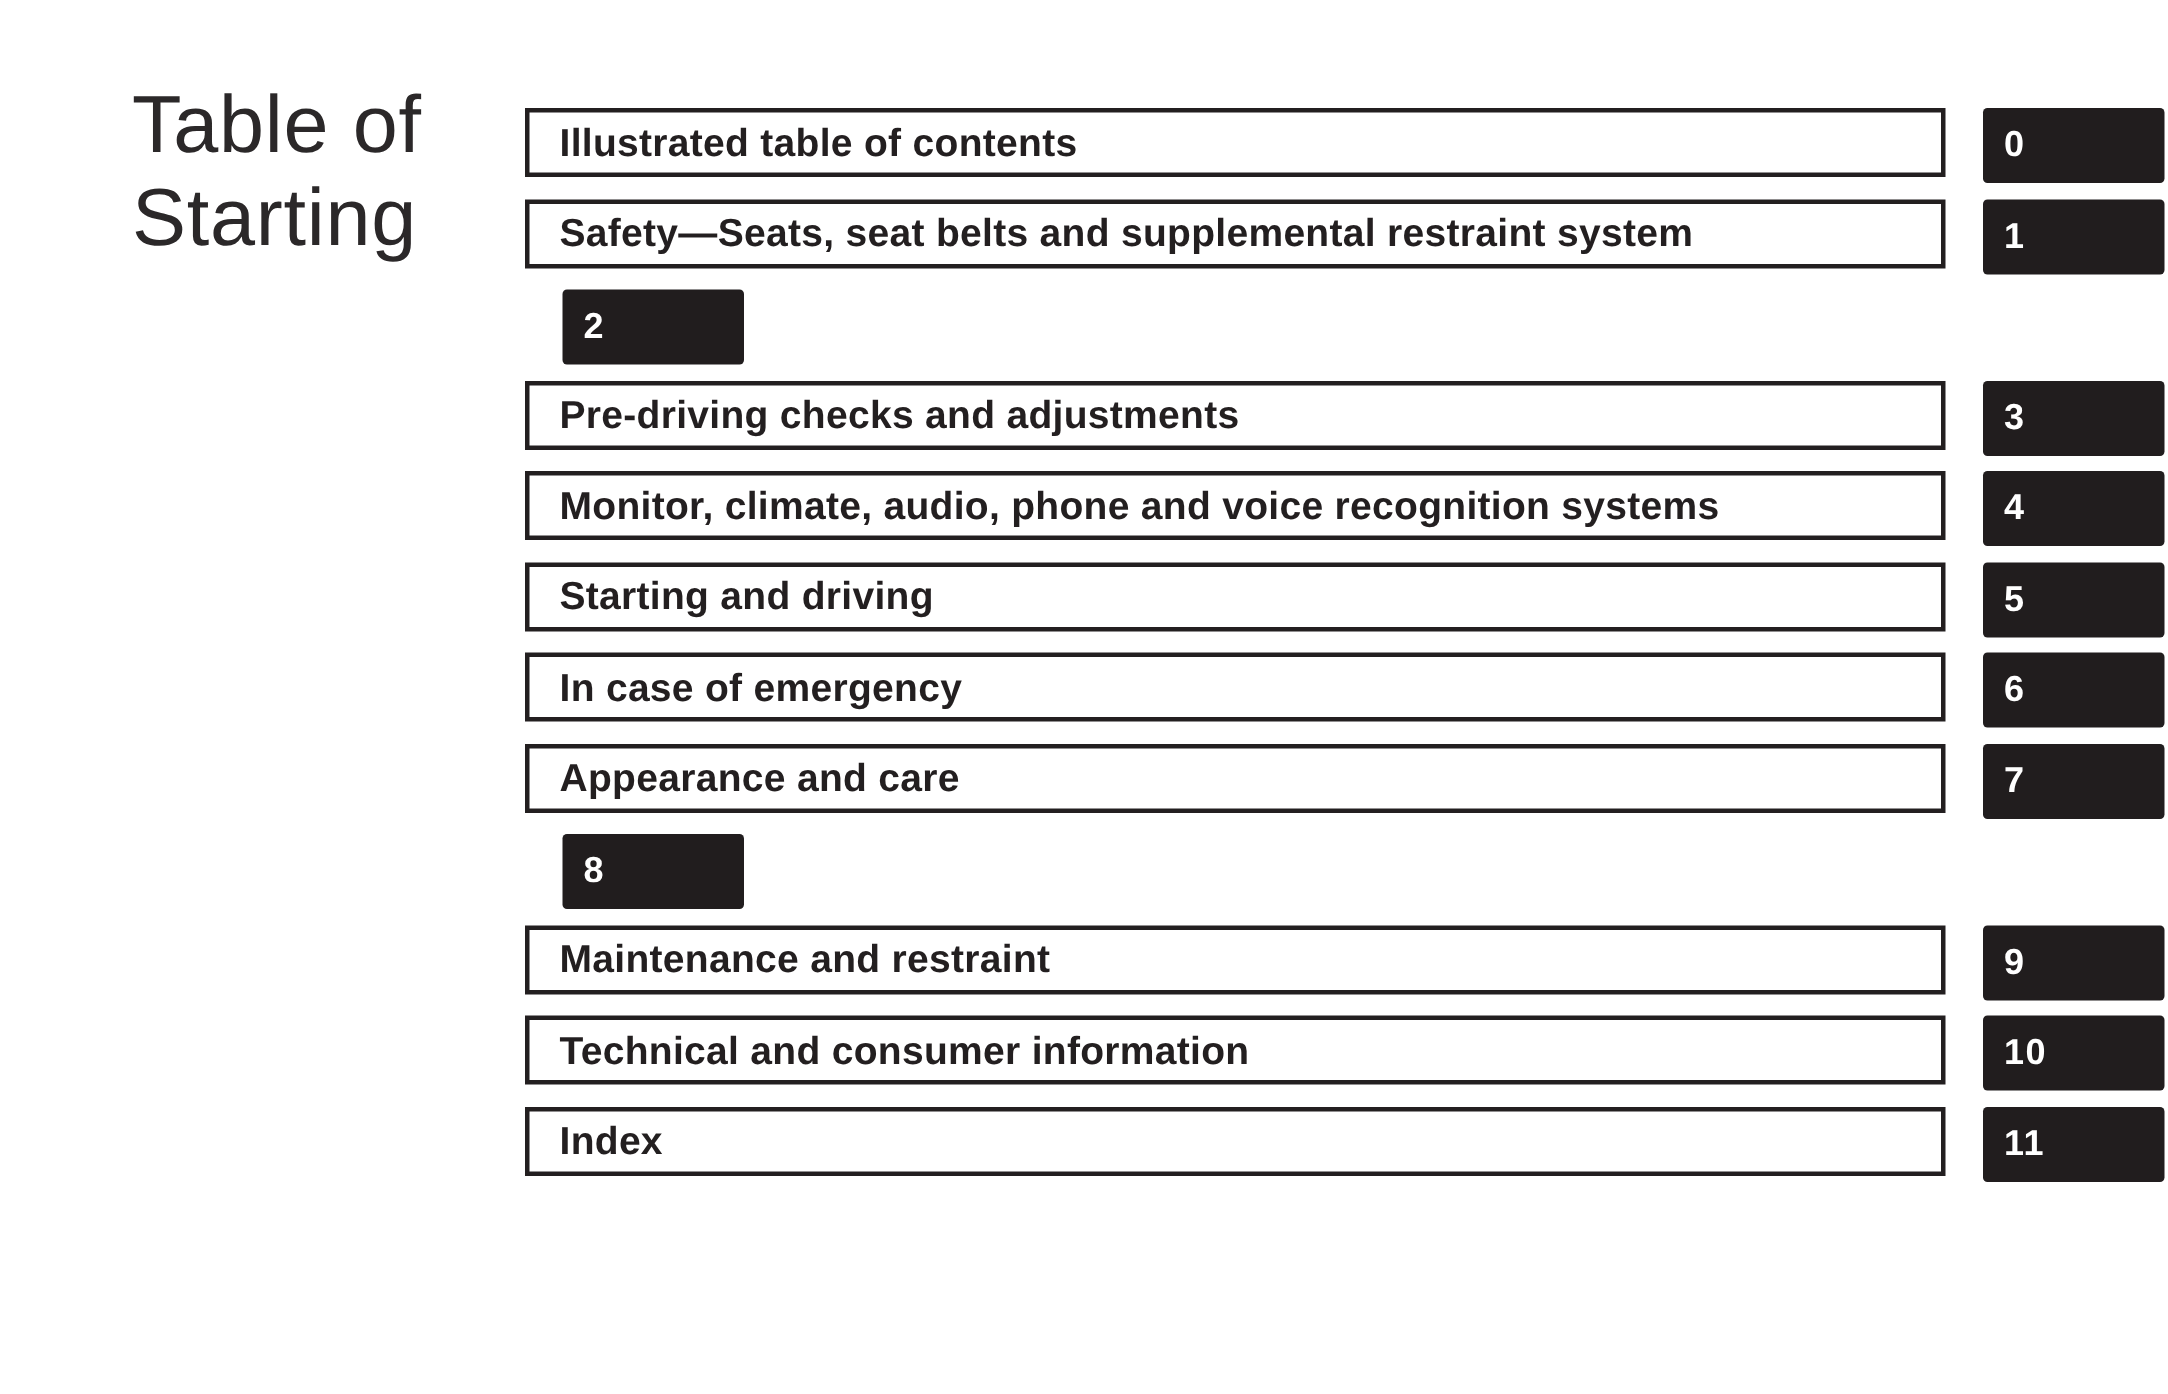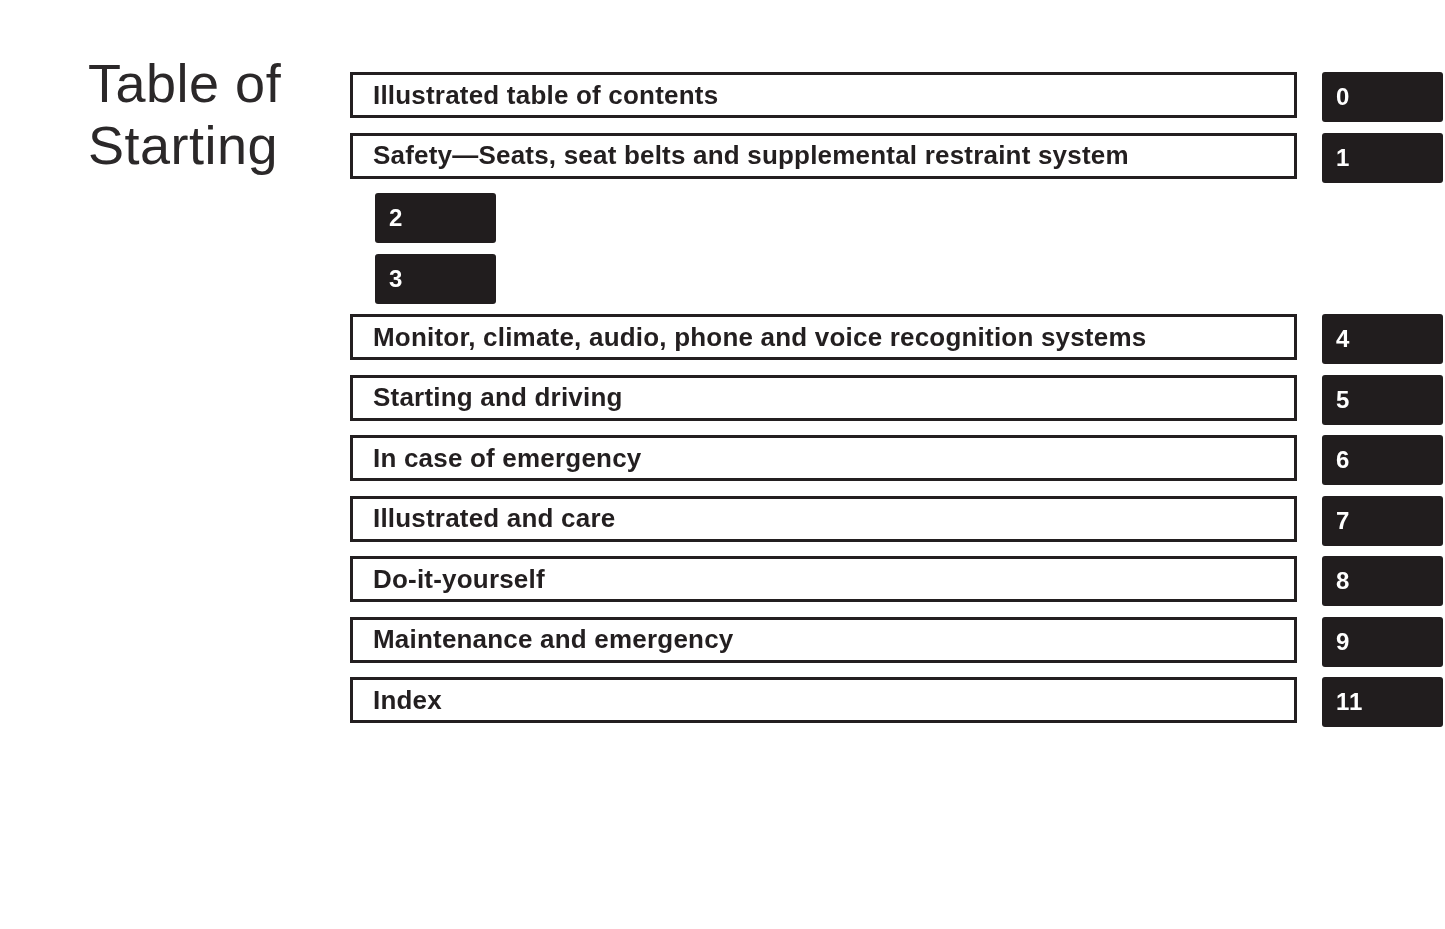--- a/index.html
+++ b/index.html
@@ -100,20 +100,23 @@
         </div>
       </div>
 
       <div class="row">
         <div class="tab">
           <span class="tab-num">2</span>
         </div>
       </div>
 
       <div class="row">
+        <div class="box">
+          <span class="label">Pre-driving checks and adjustments</span>
+        </div>
         <div class="tab">
           <span class="tab-num">3</span>
         </div>
       </div>
 
       <div class="row">
         <div class="box">
           <span class="label">Monitor, climate, audio, phone and voice recognition systems</span>
         </div>
         <div class="tab">
@@ -134,45 +137,50 @@
         <div class="box">
           <span class="label">In case of emergency</span>
         </div>
         <div class="tab">
           <span class="tab-num">6</span>
         </div>
       </div>
 
       <div class="row">
         <div class="box">
-          <span class="label">Illustrated and care</span>
+          <span class="label">Appearance and care</span>
         </div>
         <div class="tab">
           <span class="tab-num">7</span>
         </div>
       </div>
 
       <div class="row">
-        <div class="box">
-          <span class="label">Do-it-yourself</span>
-        </div>
         <div class="tab">
           <span class="tab-num">8</span>
         </div>
       </div>
 
       <div class="row">
         <div class="box">
-          <span class="label">Maintenance and emergency</span>
+          <span class="label">Maintenance and restraint</span>
         </div>
         <div class="tab">
           <span class="tab-num">9</span>
         </div>
       </div>
 
+      <div class="row">
+        <div class="box">
+          <span class="label">Technical and consumer information</span>
+        </div>
+        <div class="tab">
+          <span class="tab-num">10</span>
+        </div>
+      </div>
 
       <div class="row">
         <div class="box">
           <span class="label">Index</span>
         </div>
         <div class="tab">
           <span class="tab-num">11</span>
         </div>
       </div>
     </div>

